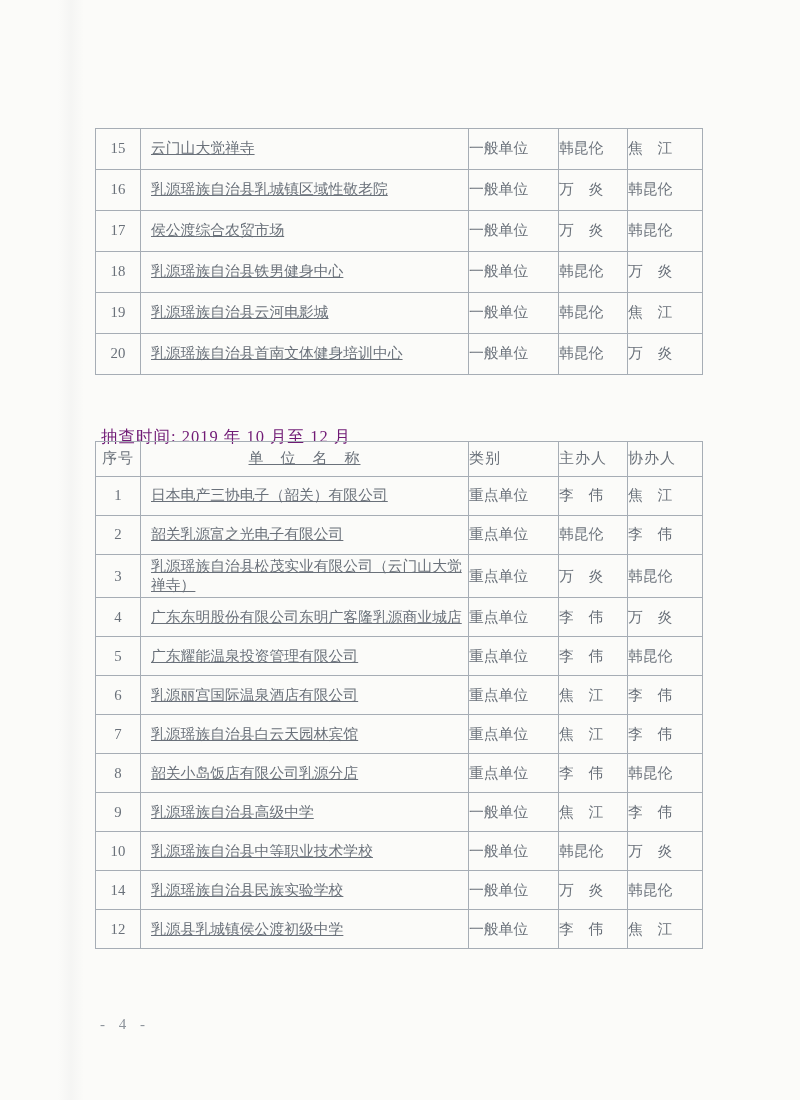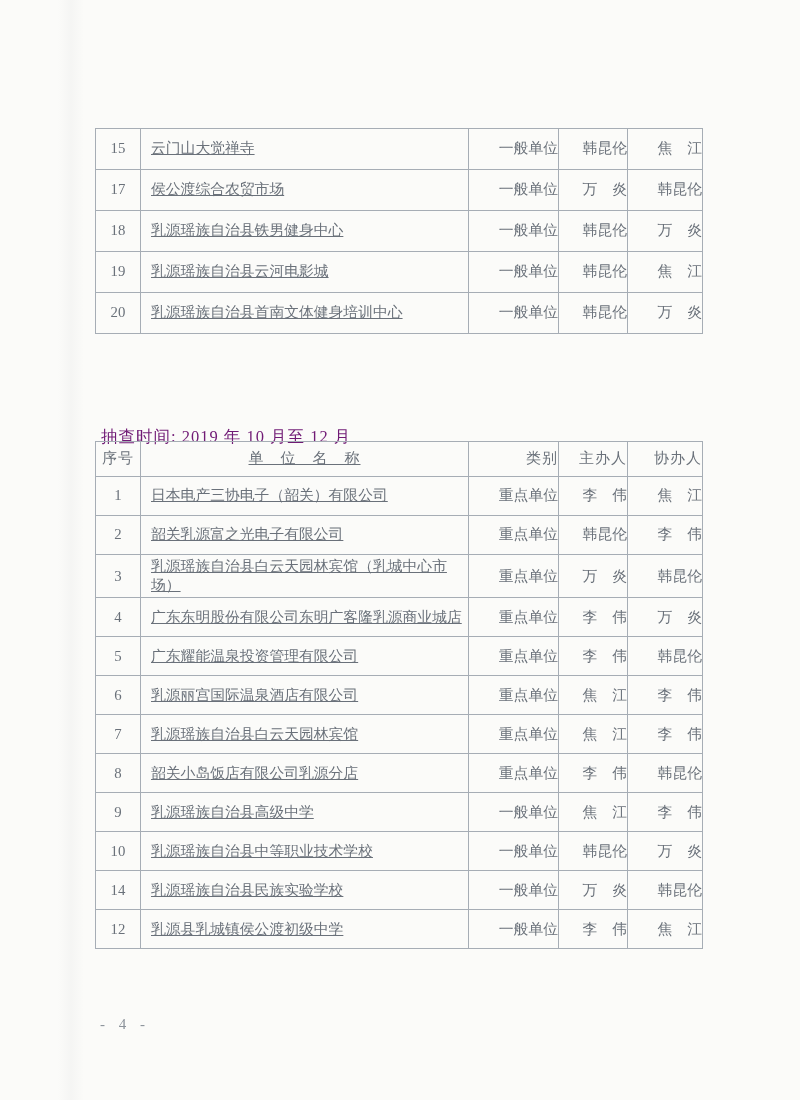--- a/index.html
+++ b/index.html
@@ -54,21 +54,21 @@
     font-family: "Liberation Serif", "DejaVu Serif", serif;
     margin-left: 16px;
   }
   .c-name {
     text-align: left;
     padding-left: 10px !important;
     padding-right: 2px !important;
     text-decoration: underline;
   }
   th.c-name { text-align: center; padding-left: 2px !important; }
-  .c-cat, .c-host, .c-cohost { text-align: right; font-family: Liberation Serif, serif; }
+  .c-cat, .c-host, .c-cohost { text-align: left; font-family: Liberation Serif, serif; }
   .caption {
     position: absolute;
     left: 101px;
     top: 426px;
     font-size: 16.5px;
     color: #701a75;
     letter-spacing: 1px;
   }
   .page-number {
     position: absolute;
@@ -96,20 +96,27 @@
     <tbody>
 
         <tr>
           <td class="c-no">15</td>
           <td class="c-name">云门山大觉禅寺</td>
           <td class="c-cat">一般单位</td>
           <td class="c-host">韩昆伦</td>
           <td class="c-cohost">焦　江</td>
         </tr>
 
+        <tr>
+          <td class="c-no">16</td>
+          <td class="c-name">乳源瑶族自治县乳城镇区域性敬老院</td>
+          <td class="c-cat">一般单位</td>
+          <td class="c-host">万　炎</td>
+          <td class="c-cohost">韩昆伦</td>
+        </tr>
 
         <tr>
           <td class="c-no">17</td>
           <td class="c-name">侯公渡综合农贸市场</td>
           <td class="c-cat">一般单位</td>
           <td class="c-host">万　炎</td>
           <td class="c-cohost">韩昆伦</td>
         </tr>
 
         <tr>
@@ -170,21 +177,21 @@
         <tr>
           <td class="c-no">2</td>
           <td class="c-name">韶关乳源富之光电子有限公司</td>
           <td class="c-cat">重点单位</td>
           <td class="c-host">韩昆伦</td>
           <td class="c-cohost">李　伟</td>
         </tr>
 
         <tr>
           <td class="c-no">3</td>
-          <td class="c-name">乳源瑶族自治县白云天园林宾馆（乳城中心市场）</td>
+          <td class="c-name">乳源瑶族自治县松茂实业有限公司（云门山大觉禅寺）</td>
           <td class="c-cat">重点单位</td>
           <td class="c-host">万　炎</td>
           <td class="c-cohost">韩昆伦</td>
         </tr>
 
         <tr>
           <td class="c-no">4</td>
           <td class="c-name">广东东明股份有限公司东明广客隆乳源商业城店</td>
           <td class="c-cat">重点单位</td>
           <td class="c-host">李　伟</td>

